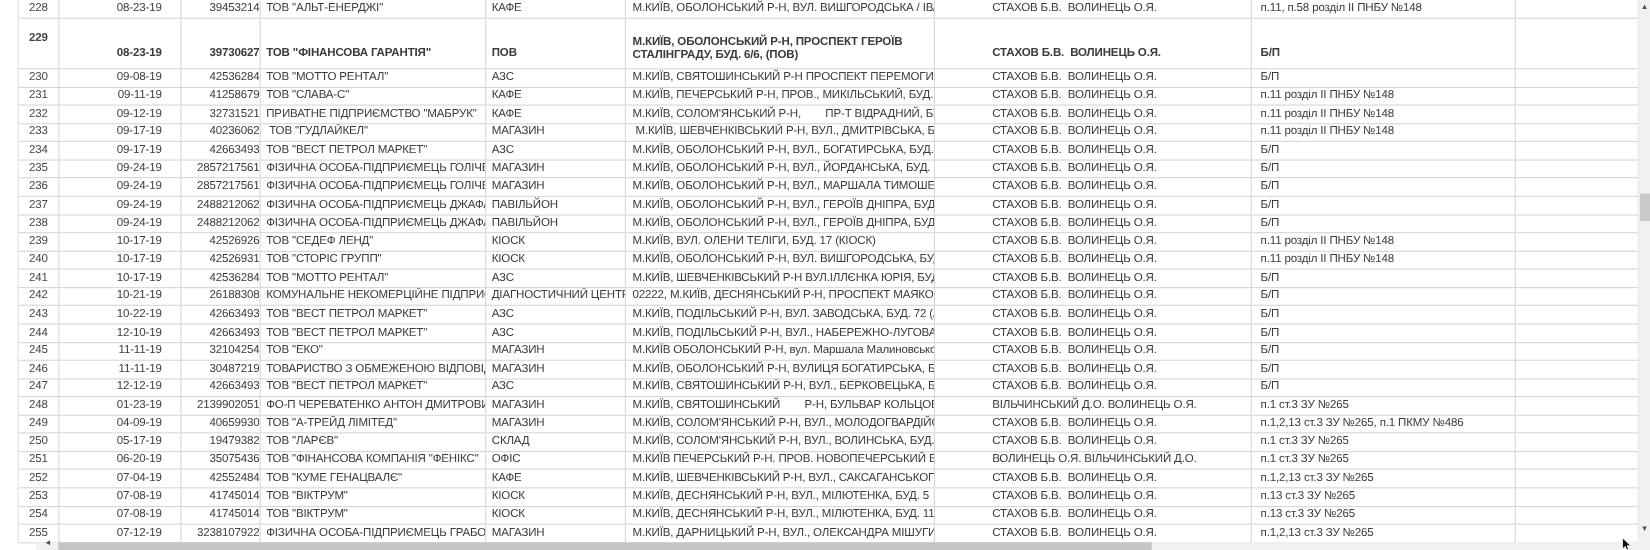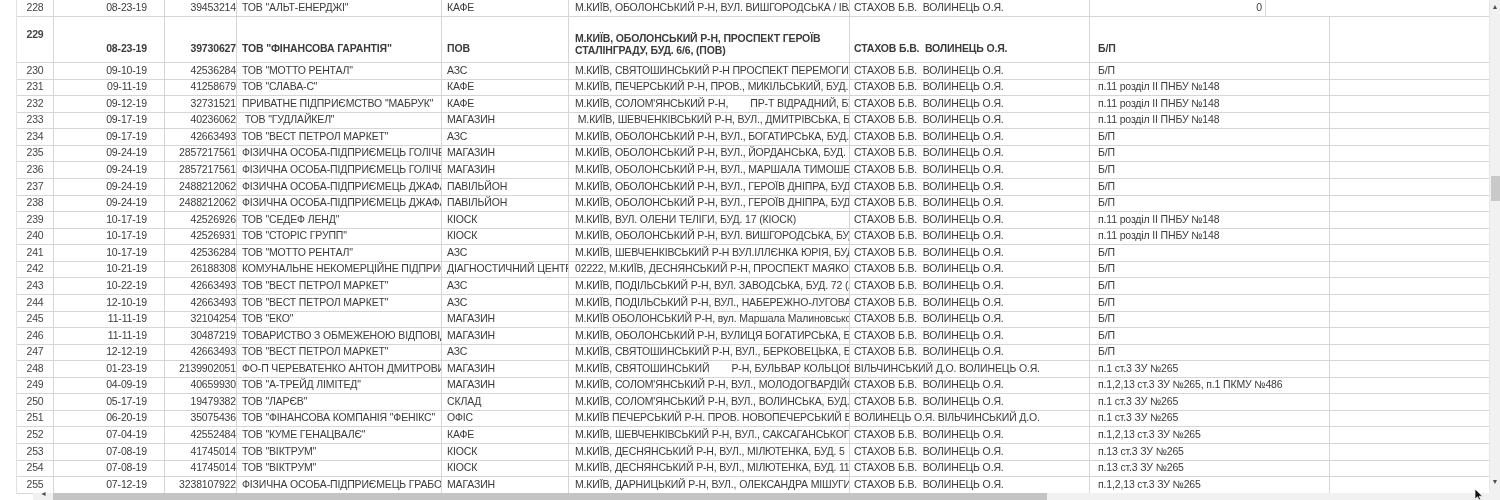--- a/index.html
+++ b/index.html
@@ -28,21 +28,21 @@
   }
   .tall .cell { padding-bottom:8px; }
   .c-num   { width:37px;  justify-content:center; color:#454545; }
   .tall .c-num { align-items:flex-start; padding-top:11px; }
   .c-date  { width:111px; justify-content:flex-end; padding-right:17px; }
   .c-id    { width:72px;  justify-content:flex-end; }
   .c-name  { width:205px; padding-left:5px; }
   .c-type  { width:127px; padding-left:5px;text-align:center; }
   .c-addr  { width:281px; padding-left:6px; }
   .tall .c-addr { white-space:normal; line-height:11.5px; padding-bottom:6px; }
-  .c-insp  { width:240px; padding-left:4px; }
+  .c-insp  { width:240px; padding-left:4px;margin-left:48px; }
   .c-legal { width:240px; padding-left:8px; }
   .c-cnt   { width:176px; justify-content:flex-end; padding-right:3px; }
 
   
   .vscroll {
     position:absolute; top:0; right:0; width:11px; height:500px;
     background:#f1f1f1; border-left:1px solid #e6e6e6;
   }
   .vscroll .arrow {
     position:absolute; left:0; width:100%; text-align:center;
@@ -81,38 +81,39 @@
 
   <div class="grid">
     <div class="row">
       <div class="cell c-num">228</div>
       <div class="cell c-date">08-23-19</div>
       <div class="cell c-id">39453214</div>
       <div class="cell c-name">ТОВ "АЛЬТ-ЕНЕРДЖІ"</div>
       <div class="cell c-type">КАФЕ</div>
       <div class="cell c-addr">М.КИЇВ, ОБОЛОНСЬКИЙ Р-Н, ВУЛ. ВИШГОРОДСЬКА / ІВАШКЕВИ</div>
       <div class="cell c-insp">СТАХОВ Б.В.  ВОЛИНЕЦЬ О.Я.</div>
+      <div class="cell c-legal">п.11, п.58 розділ II ПНБУ №148</div>
       <div class="cell c-cnt">0</div>
     </div>
 
     <div class="row tall">
       <div class="cell c-num">229</div>
       <div class="cell c-date">08-23-19</div>
       <div class="cell c-id">39730627</div>
       <div class="cell c-name">ТОВ "ФІНАНСОВА ГАРАНТІЯ"</div>
       <div class="cell c-type">ПОВ</div>
       <div class="cell c-addr">М.КИЇВ, ОБОЛОНСЬКИЙ Р-Н, ПРОСПЕКТ ГЕРОЇВ СТАЛІНГРАДУ, БУД. 6/6, (ПОВ)</div>
       <div class="cell c-insp">СТАХОВ Б.В.  ВОЛИНЕЦЬ О.Я.</div>
       <div class="cell c-legal">Б/П</div>
       <div class="cell c-cnt">0</div>
     </div>
 
     <div class="row">
       <div class="cell c-num">230</div>
-      <div class="cell c-date">09-10-19</div>
+      <div class="cell c-date">09-08-19</div>
       <div class="cell c-id">42536284</div>
       <div class="cell c-name">ТОВ "МОТТО РЕНТАЛ"</div>
       <div class="cell c-type">АЗС</div>
       <div class="cell c-addr">М.КИЇВ, СВЯТОШИНСЬКИЙ Р-Н ПРОСПЕКТ ПЕРЕМОГИ, БУД.133</div>
       <div class="cell c-insp">СТАХОВ Б.В.  ВОЛИНЕЦЬ О.Я.</div>
       <div class="cell c-legal">Б/П</div>
       <div class="cell c-cnt">0</div>
     </div>
 
     <div class="row">

